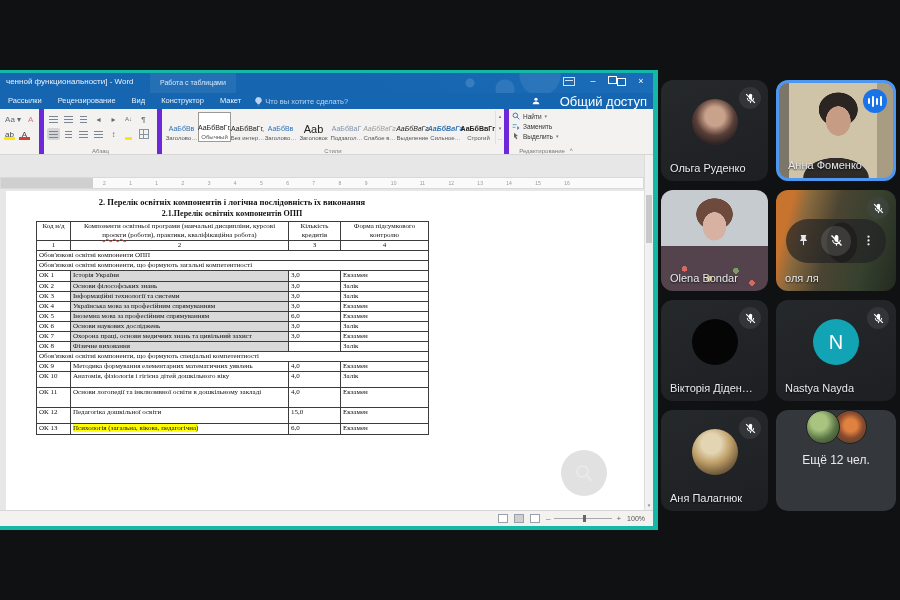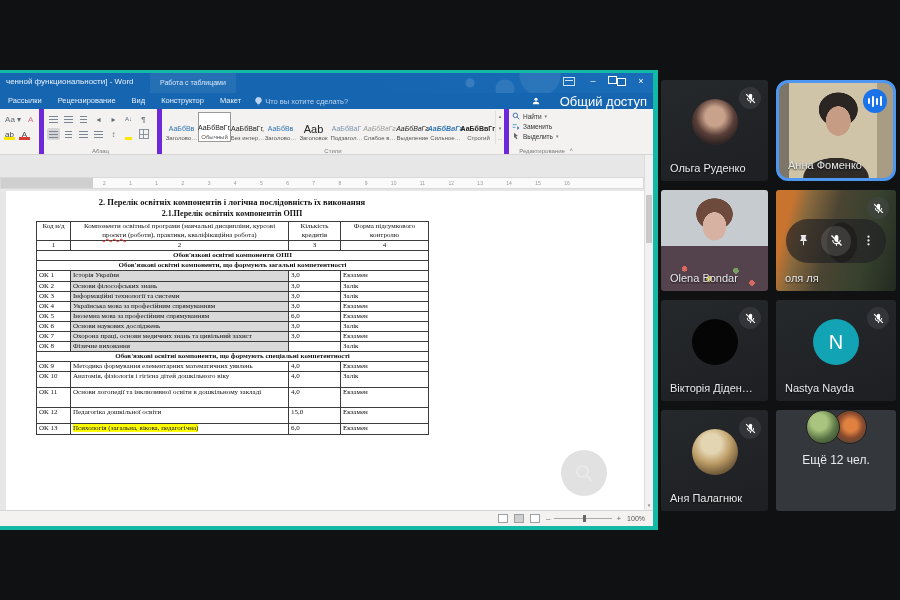--- a/index.html
+++ b/index.html
@@ -85,21 +85,21 @@
   .ruler .nums { font-size:5px; color:#9a9a9a; word-spacing:22px; white-space:nowrap; padding-left:10px; }
   .page { position:absolute; left:6px; right:9px; top:36px; bottom:0; background:#fff;
           font-family:"Liberation Serif", serif; color:#111; }
   .h1 { font-size:8.5px; font-weight:bold; text-align:center; width:392px; margin:6px 0 2px 30px; }
   .h2 { font-size:8px; font-weight:bold; text-align:center; width:392px; margin:0 0 3px 30px; }
   table.opp { border-collapse:collapse; margin-left:30px; width:392px; table-layout:fixed;
               font-size:7px; line-height:1.3; }
   table.opp td, table.opp th { border:1px solid #3c3c3c; padding:0 2px; vertical-align:top;
                                font-weight:normal; text-align:left; }
   table.opp .c { text-align:center; }
-  table.opp .sec { text-align:center; font-weight:bold;margin-left:20px; }
+  table.opp .sec { font-weight:normal;margin-left:20px; }
   table.opp .shade { background:#d9d9d9; }
   .hl-yellow-text { background:#ffff00; }
   .misspelled { text-decoration:underline wavy #e03b2f 1px; text-underline-offset:1px; }
 
   .vscroll { position:absolute; right:0; top:0; bottom:0; width:9px; background:#f1f1f1; border-left:1px solid #ddd; }
   .vthumb { position:absolute; left:1px; right:1px; top:40px; height:48px; background:#c9c9c9; }
   .vscroll .arrow { position:absolute; bottom:2px; left:0; right:0; text-align:center; font-size:5px; color:#888; }
   .magnifier { position:absolute; right:46px; bottom:14px; width:46px; height:46px; border-radius:50%;
                background:rgba(175,175,175,.38); display:flex; align-items:center; justify-content:center; }
 
@@ -110,21 +110,21 @@
   .viewic.sel { background:#cfcfcf; }
   .zoomslider { display:flex; align-items:center; gap:4px; color:#666; font-size:8px; }
   .ztrack { width:58px; height:1px; background:#a9a9a9; position:relative; }
   .zthumb { position:absolute; left:50%; top:-3px; width:3px; height:7px; background:#666; }
   .zoomlabel { font-size:7px; color:#555; }
 
   
   .participants { position:absolute; left:661px; top:80px; width:237px; height:432px;
                   display:grid; grid-template-columns:107px 120px; grid-template-rows:repeat(4,101px);
                   column-gap:8px; row-gap:9px; }
-  .tile { position:relative; border-radius:3px; background:linear-gradient(160deg,#26292c,#1d1f22);
+  .tile { position:relative; border-radius:12px; background:linear-gradient(160deg,#26292c,#1d1f22);
           overflow:hidden; }
   .tile .pname { position:absolute; left:9px; bottom:7px; font-size:11px; color:#e8eaed;
                  text-shadow:0 1px 2px rgba(0,0,0,.85); white-space:nowrap; overflow:hidden; max-width:92%; }
   .tile .mic-off { position:absolute; top:7px; right:7px; width:22px; height:22px; border-radius:50%;
                    background:rgba(70,74,78,.45); display:flex; align-items:center; justify-content:center; }
   .tile.active { border:3px solid #4e97f0; border-radius:12px; }
   .speak-badge { position:absolute; top:6px; right:6px; width:24px; height:24px; border-radius:50%;
                  background:#1a73e8; display:flex; align-items:center; justify-content:center; gap:1.5px; }
   .sbar { width:2.5px; background:#fff; border-radius:2px; }
   .avatar { position:absolute; left:50%; top:42%; transform:translate(-50%,-50%); border-radius:50%; }

